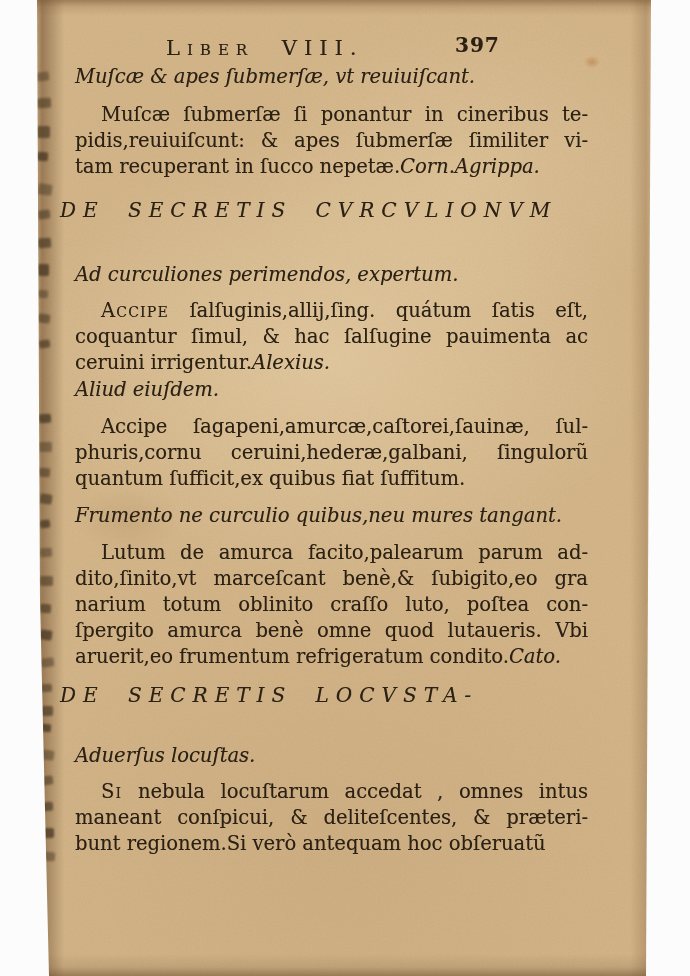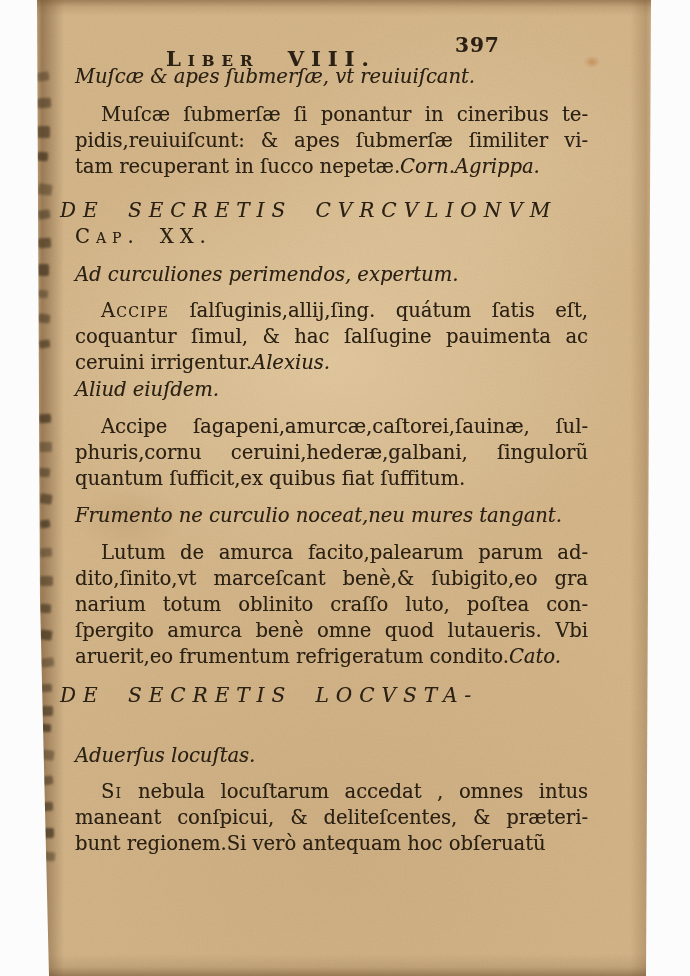--- a/index.html
+++ b/index.html
@@ -34,22 +34,22 @@
   .ln{font-size:19.5px;line-height:26px;height:26px;overflow:hidden;text-align:justify}
   .ln.j::after{content:"";display:inline-block;width:100%;height:0}
   .first{text-indent:26px}
   .it{font-style:italic}
   .sc{font-variant:small-caps;letter-spacing:1.2px}
   .ital-head{font-style:italic;font-size:19.5px}
   .chap1{font-style:italic;font-size:20px;letter-spacing:7px;word-spacing:10px;white-space:nowrap;left:60px;width:535px}
   .chap2{font-variant:small-caps;font-size:19.5px;letter-spacing:6px;word-spacing:8px}
   .cap-sc{font-variant:small-caps;letter-spacing:5px}
   .rtitle{
-    position:absolute;left:166px;top:46px;
-    font-variant:small-caps;font-weight:700;font-size:21px;
+    position:absolute;left:166px;top:36px;
+    font-variant:small-caps;font-weight:400;font-size:21px;
     letter-spacing:7px;word-spacing:14px;
   }
   .folio{position:absolute;left:455px;top:33px;font-size:20px;font-weight:700;letter-spacing:1px}
   .grain{position:absolute;left:0;top:0;pointer-events:none;mix-blend-mode:multiply;opacity:.7}
 </style>
 </head>
 <body>
 
 <div class="page">
 
@@ -90,39 +90,38 @@
 
   <div class="t ital-head" style="top:64px">Muſcæ &amp; apes ſubmerſæ, vt reuiuiſcant.</div>
 
   <div class="par" style="top:102px">
     <div class="ln j first">Muſcæ ſubmerſæ ſi ponantur in cineribus te-</div>
     <div class="ln j">pidis,reuiuiſcunt: &amp; apes ſubmerſæ ſimiliter vi-</div>
     <div class="ln"><span>tam recuperant in ſucco nepetæ.</span><span class="it">Corn.Agrippa.</span></div>
   </div>
 
   <div class="t chap1" style="top:197px">DE SECRETIS CVRCVLIONVM</div>
-  <div class="t chap2" style="top:224px">Cap. XX.</div>
 
   <div class="t ital-head" style="top:262px">Ad curculiones perimendos, expertum.</div>
 
   <div class="par" style="top:298px">
     <div class="ln j first"><span class="sc">Accipe</span><span> ſalſuginis,allij,ſing. quátum ſatis eſt,</span></div>
     <div class="ln j">coquantur ſimul, &amp; hac ſalſugine pauimenta ac</div>
     <div class="ln"><span>ceruini irrigentur.</span><span class="it">Alexius.</span></div>
   </div>
 
   <div class="t ital-head" style="top:377px">Aliud eiuſdem.</div>
 
   <div class="par" style="top:414px">
     <div class="ln j first">Accipe ſagapeni,amurcæ,caſtorei,ſauinæ, ſul-</div>
     <div class="ln j">phuris,cornu ceruini,hederæ,galbani, ſingulorũ</div>
     <div class="ln">quantum ſufficit,ex quibus fiat ſuffitum.</div>
   </div>
 
-  <div class="t ital-head" style="top:503px">Frumento ne curculio noceat,neu mures tangant.</div>
+  <div class="t ital-head" style="top:503px">Frumento ne curculio quibus,neu mures tangant.</div>
 
   <div class="par" style="top:540px">
     <div class="ln j first">Lutum de amurca facito,palearum parum ad-</div>
     <div class="ln j">dito,ſinito,vt marceſcant benè,&amp; ſubigito,eo gra</div>
     <div class="ln j">narium totum oblinito craſſo luto, poſtea con-</div>
     <div class="ln j">ſpergito amurca benè omne quod lutaueris. Vbi</div>
     <div class="ln"><span>aruerit,eo frumentum refrigeratum condito.</span><span class="it">Cato.</span></div>
   </div>
 
   <div class="t chap1" style="top:682px">DE SECRETIS LOCVSTA-</div>

